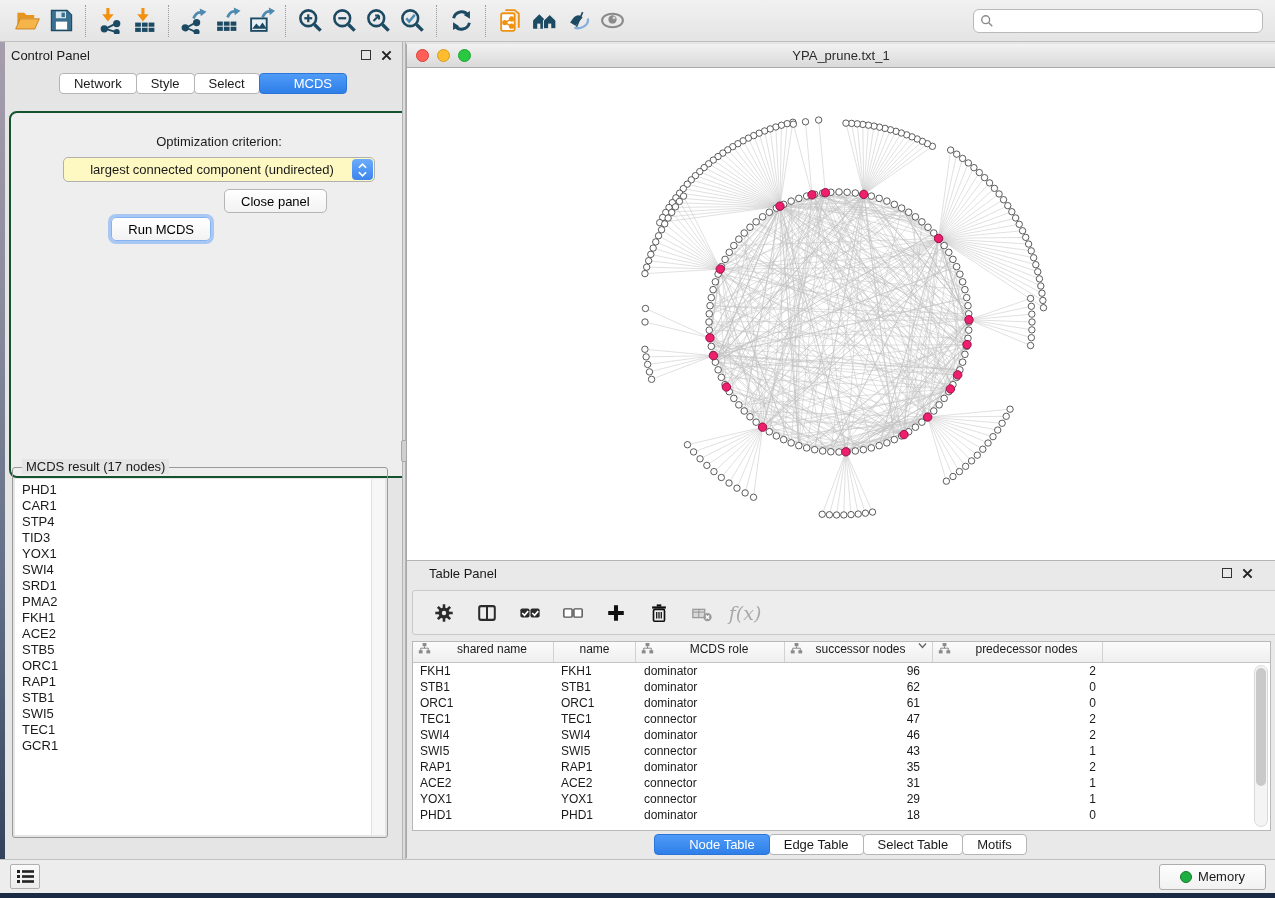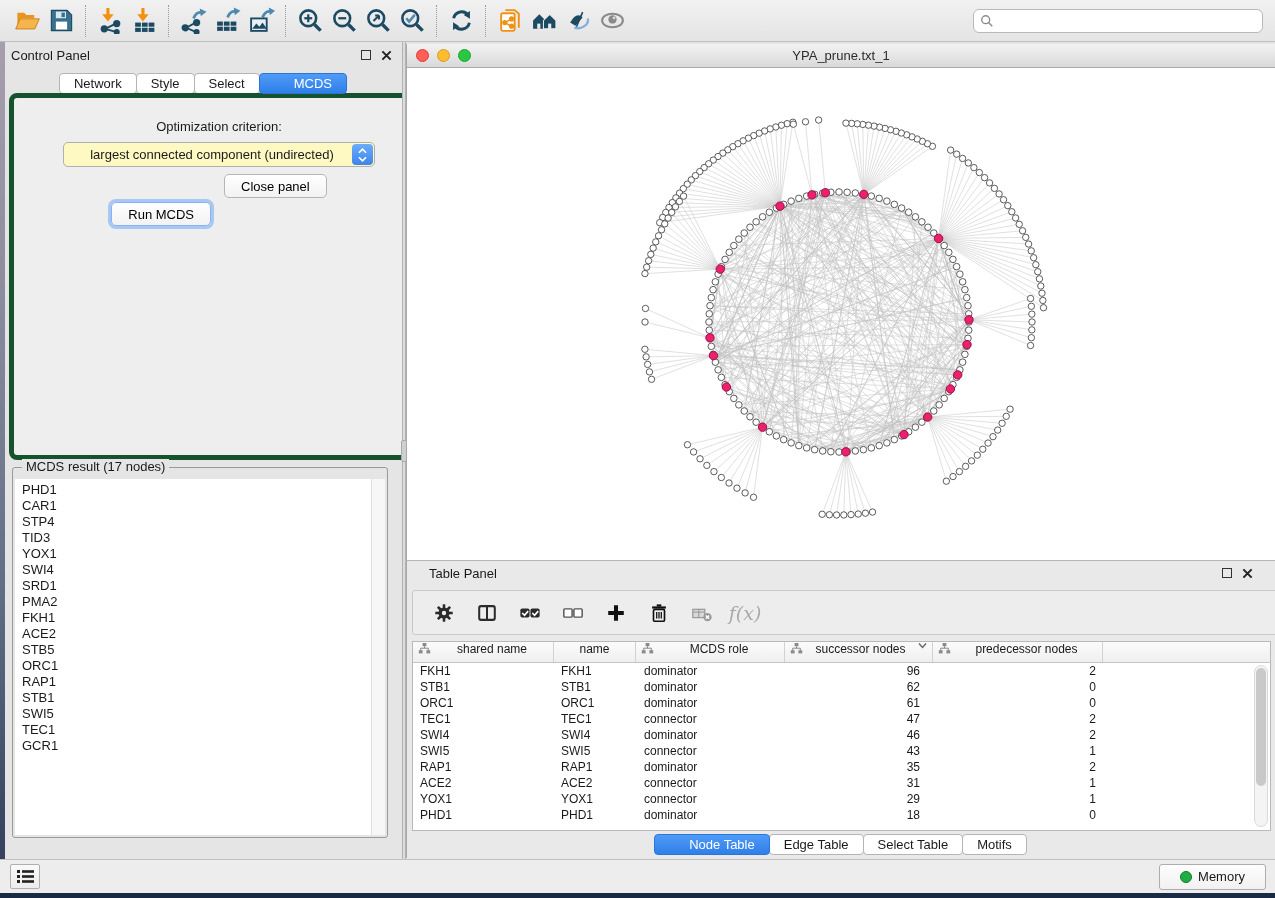--- a/index.html
+++ b/index.html
@@ -31,22 +31,22 @@
   .panel-title{flex:1;}
   .win-btns{display:flex;align-items:center;gap:10px;}
   .win-float{width:10px;height:10px;border:1.6px solid #333;background:transparent;}
   .win-close svg{width:11px;height:11px;display:block;}
 
   .ctrl-tabs{position:absolute;left:0;top:31px;width:100%;display:flex;justify-content:center;}
   .tab-btn{height:21px;padding:0 14px;background:#fff;border:1px solid #b5b5b5;border-radius:4px;
     font-size:13px;display:flex;align-items:center;margin-left:-1px;position:relative;}
   .tab-btn.selected{background:linear-gradient(#4f9bf7,#2f7fe9);border-color:#2b74d8;color:#fff;z-index:2;padding-left:34px;}
 
-  .ctrl-inner{position:absolute;left:4px;top:51px;width:420px;height:367px;background:#eeeeee;
-    border:5px solid #14532d;border-radius:8px;}
+  .ctrl-inner{position:absolute;left:4px;top:69px;width:420px;height:367px;background:#eeeeee;
+    border:2px solid #14532d;border-radius:8px;}
   .opt-label{text-align:center;margin-top:21px;font-size:13px;}
   .dropdown{position:relative;width:312px;height:25px;margin:8px auto 0;background:#fef9c3;
     border:1px solid #b0b0b0;border-radius:5px;display:flex;align-items:center;font-size:13px;}
   .dd-value{flex:1;text-align:center;padding-right:14px;}
   .dd-stepper{position:absolute;right:1px;top:1px;bottom:1px;width:21px;border-radius:4px;
     background:linear-gradient(#6cacfa,#3c85ee);display:flex;flex-direction:column;
     align-items:center;justify-content:center;gap:2px;}
   .dd-stepper svg{width:9px;height:6px;display:block;}
   .btn-row{display:flex;justify-content:center;gap:13px;margin-top:7px;}
   .cbtn{height:24px;background:linear-gradient(#ffffff,#f2f2f2);border:1px solid #b5b5b5;

